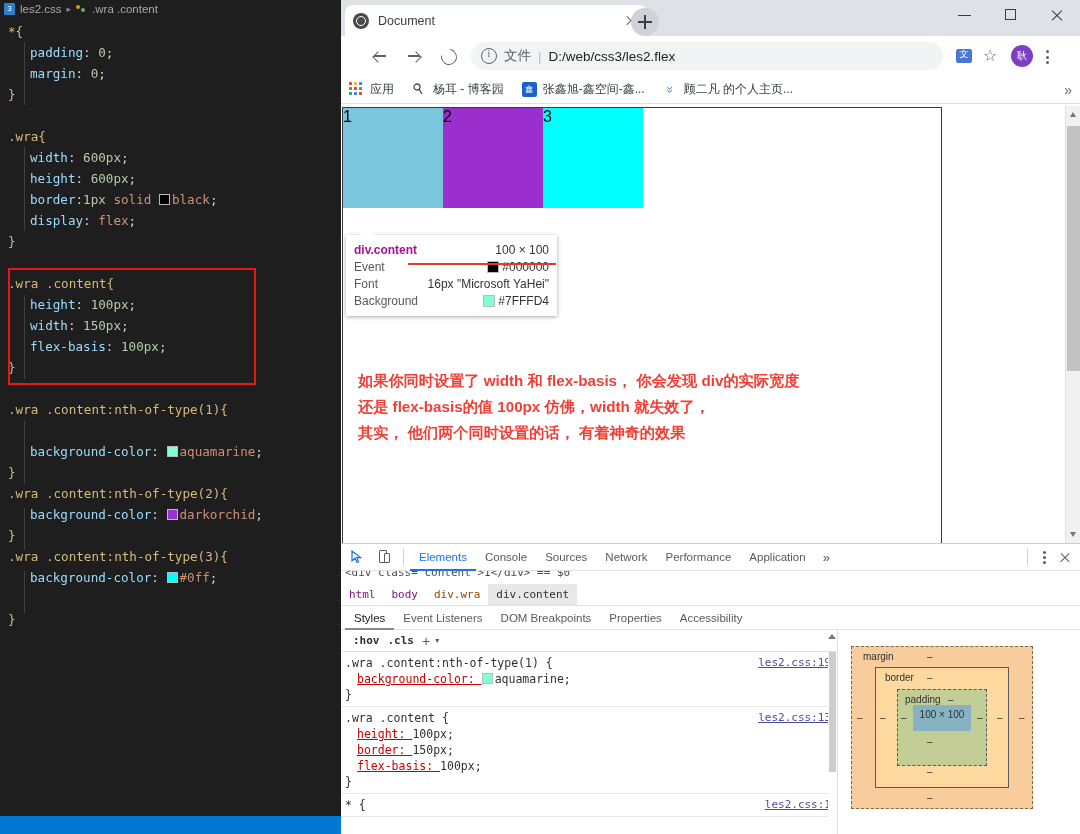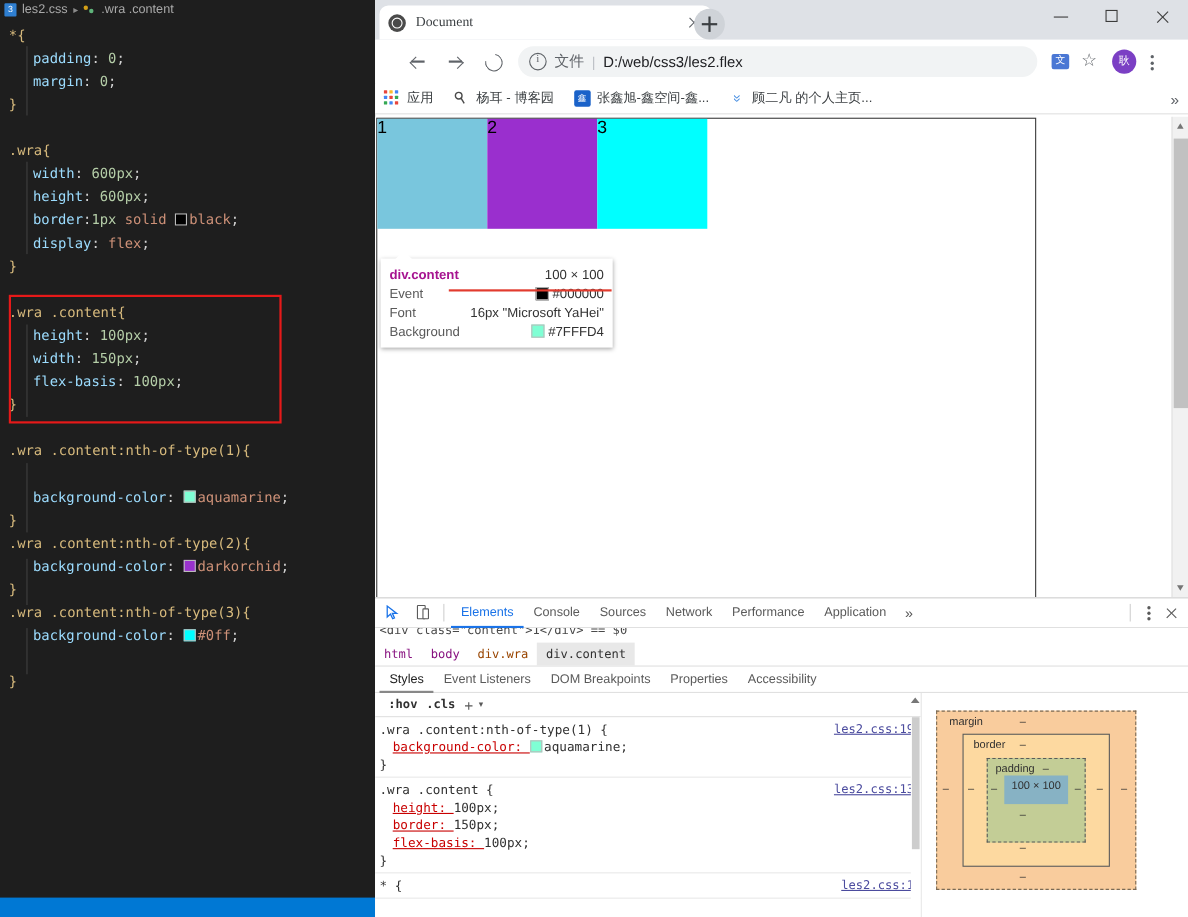--- a/index.html
+++ b/index.html
@@ -28,21 +28,21 @@
   .t-brace{color:#d7ba7d;}
   .t-star{color:#d7ba7d;}
   .swatch{display:inline-block;width:9px;height:9px;border:1px solid #bbb;vertical-align:-1px;margin-right:2px;}
   .guide{position:absolute;width:1px;background:#404040;}
   #hl-box{position:absolute;left:8px;top:268px;width:248px;height:117px;border:2px solid #e61919;box-sizing:border-box;pointer-events:none;}
   #vs-status{position:absolute;left:0;bottom:0;width:341px;height:18px;background:#0078d4;}
 
   
   #chrome{position:absolute;left:341px;top:0;width:739px;height:834px;background:#ffffff;}
   #titlebar{height:36px;background:#dee1e6;position:relative;}
-  #tab{position:absolute;left:4px;top:5px;width:302px;height:31px;background:#fff;border-radius:8px 8px 0 0;display:flex;align-items:center;padding:0 8px;box-sizing:border-box;font-family:Liberation Serif, serif;}
+  #tab{position:absolute;left:4px;top:5px;width:302px;height:31px;background:#fff;border-radius:8px 8px 0 0;display:flex;align-items:center;padding:0 8px;box-sizing:border-box;}
   #tab-favicon{width:16px;height:16px;border-radius:50%;background:#4a4a4a;position:relative;flex:0 0 auto;}
   #tab-favicon::after{content:"";position:absolute;left:3px;top:3px;width:10px;height:10px;border-radius:50%;border:1.5px solid #fff;box-sizing:border-box;}
   #tab-title{margin-left:9px;font-size:12.5px;color:#3c4043;flex:1;overflow:hidden;white-space:nowrap;}
   #tab-close{width:16px;height:16px;position:relative;flex:0 0 auto;}
   #tab-close::before,#tab-close::after{content:"";position:absolute;left:2px;top:7px;width:12px;height:1.3px;background:#5f6368;}
   #tab-close::before{transform:rotate(45deg);}
   #tab-close::after{transform:rotate(-45deg);}
   #newtab{position:absolute;left:290px;top:8px;width:28px;height:28px;border-radius:50%;background:#cfd3d8;}
   #newtab::before,#newtab::after{content:"";position:absolute;background:#3c4043;}
   #newtab::before{left:7px;top:13.2px;width:14px;height:1.6px;}
@@ -277,20 +277,25 @@
       <span id="bm-overflow">»</span>
     </div>
 
   <div id="viewport">
     <div id="wra">
       <div class="content" id="c1">1</div>
       <div class="content" id="c2">2</div>
       <div class="content" id="c3">3</div>
     </div>
 
+    <div id="note" style="color: rgb(239, 64, 55);">
+        <div>如果你同时设置了 width 和 flex-basis， 你会发现  div的实际宽度</div>
+        <div>还是 flex-basis的值  100px  仿佛，width 就失效了，</div>
+        <div>其实， 他们两个同时设置的话， 有着神奇的效果</div>
+      </div>
 
     <div id="tooltip">
       <div class="tt-row">
         <span id="tt-tag">div.content</span>
         <span id="tt-dims">100 × 100</span>
       </div>
       <div id="tt-underline"></div>
       <div id="tt-rows">
           <div class="tt-row">
             <span class="tt-label">Event</span>

